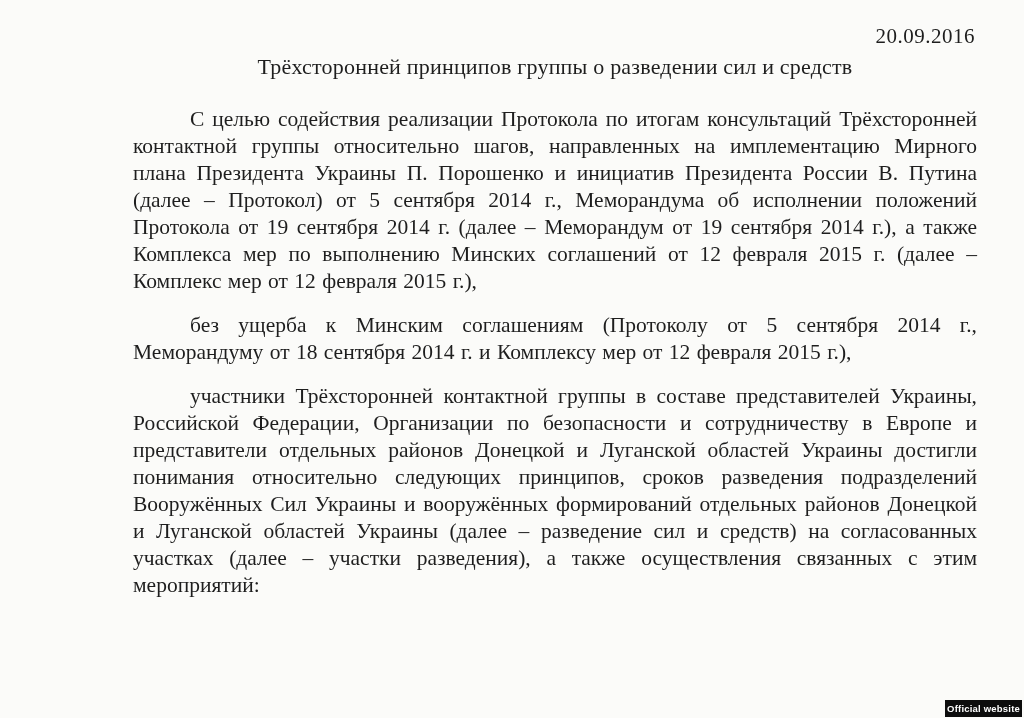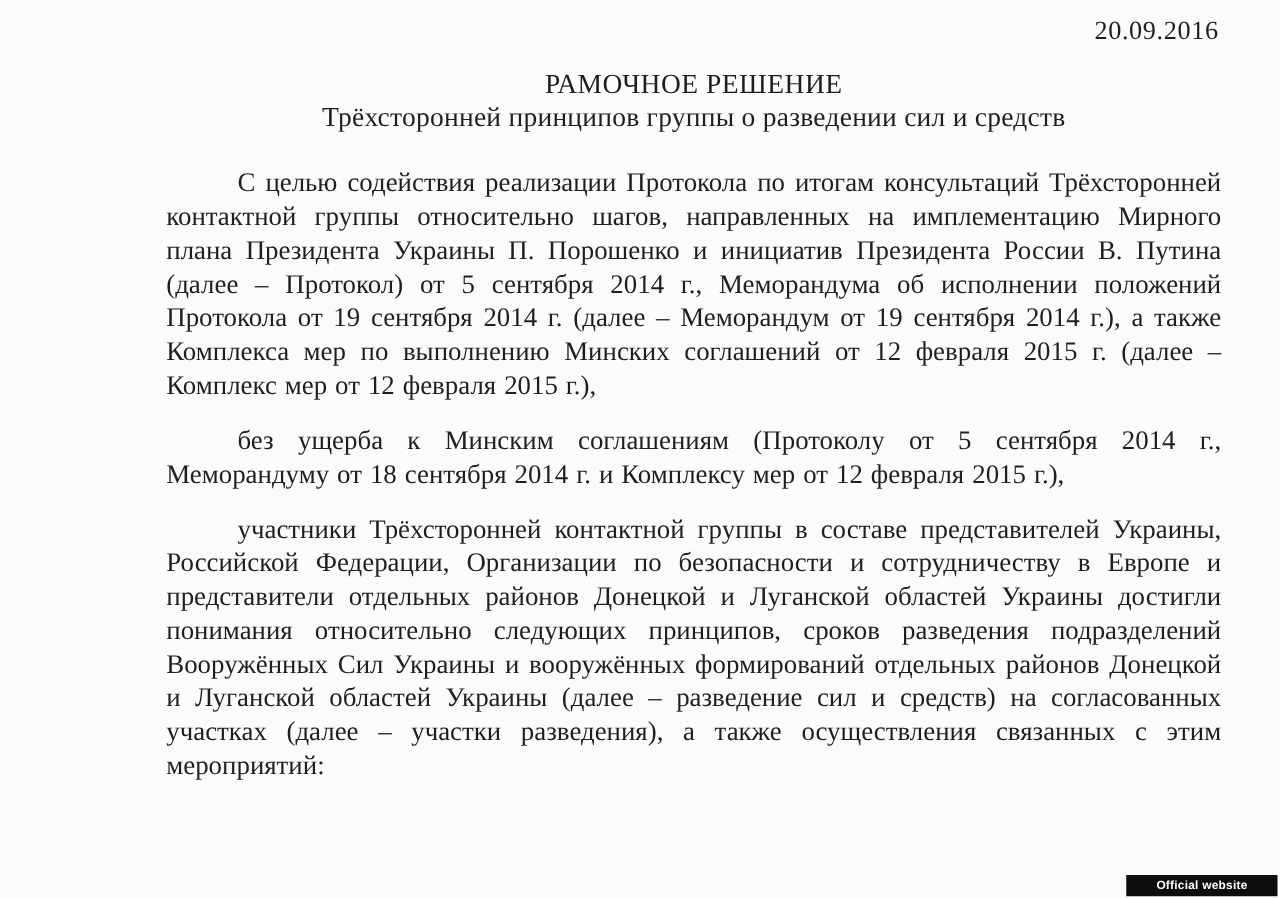--- a/index.html
+++ b/index.html
@@ -14,21 +14,21 @@
     font-family: "Liberation Serif", "DejaVu Serif", serif;
     overflow: hidden;
     position: relative;
   }
   .page {
     position: absolute;
     inset: 0;
   }
   .doc-date {
     position: absolute;
-    top: 12px;
+    top: 24px;
     right: 49px;
     font-size: 21px;
     line-height: 24px;
     letter-spacing: 0.5px;
   }
   .content {
     position: absolute;
     left: 133px;
     top: 0;
     width: 844px;
@@ -59,35 +59,34 @@
   .official-badge {
     position: absolute;
     right: 2px;
     bottom: 1px;
     background: #0d0d0d;
     color: #ffffff;
     font-family: "Liberation Sans", "DejaVu Sans", sans-serif;
     font-size: 9.5px;
     font-weight: bold;
     line-height: 11px;
-    padding: 3px 24px;
+    padding: 3px 2px;
     letter-spacing: 0.2px;
   }
 </style>
 </head>
 <body>
 
 <div class="page">
 
   <div class="doc-date">20.09.2016</div>
 
   <div class="content">
 
     <div class="heading">
-      <div class="title">РАМОЧНОЕ РЕШЕНИЕ</div>
       <div class="subtitle">Трёхсторонней принципов группы о разведении сил и средств</div>
     </div>
 
     <div class="body-text">
       <p>С целью содействия реализации Протокола по итогам консультаций Трёхсторонней контактной группы относительно шагов, направленных на имплементацию Мирного плана Президента Украины П. Порошенко и инициатив Президента России В. Путина (далее – Протокол) от 5 сентября 2014 г., Меморандума об исполнении положений Протокола от 19 сентября 2014 г. (далее – Меморандум от 19 сентября 2014 г.), а также Комплекса мер по выполнению Минских соглашений от 12 февраля 2015 г. (далее – Комплекс мер от 12 февраля 2015 г.),</p>
       <p>без ущерба к Минским соглашениям (Протоколу от 5 сентября 2014 г., Меморандуму от 18 сентября 2014 г. и Комплексу мер от 12 февраля 2015 г.),</p>
       <p>участники Трёхсторонней контактной группы в составе представителей Украины, Российской Федерации, Организации по безопасности и сотрудничеству в Европе и представители отдельных районов Донецкой и Луганской областей Украины достигли понимания относительно следующих принципов, сроков разведения подразделений Вооружённых Сил Украины и вооружённых формирований отдельных районов Донецкой и Луганской областей Украины (далее – разведение сил и средств) на согласованных участках (далее – участки разведения), а также осуществления связанных с этим мероприятий:</p>
     </div>
 
   </div>

